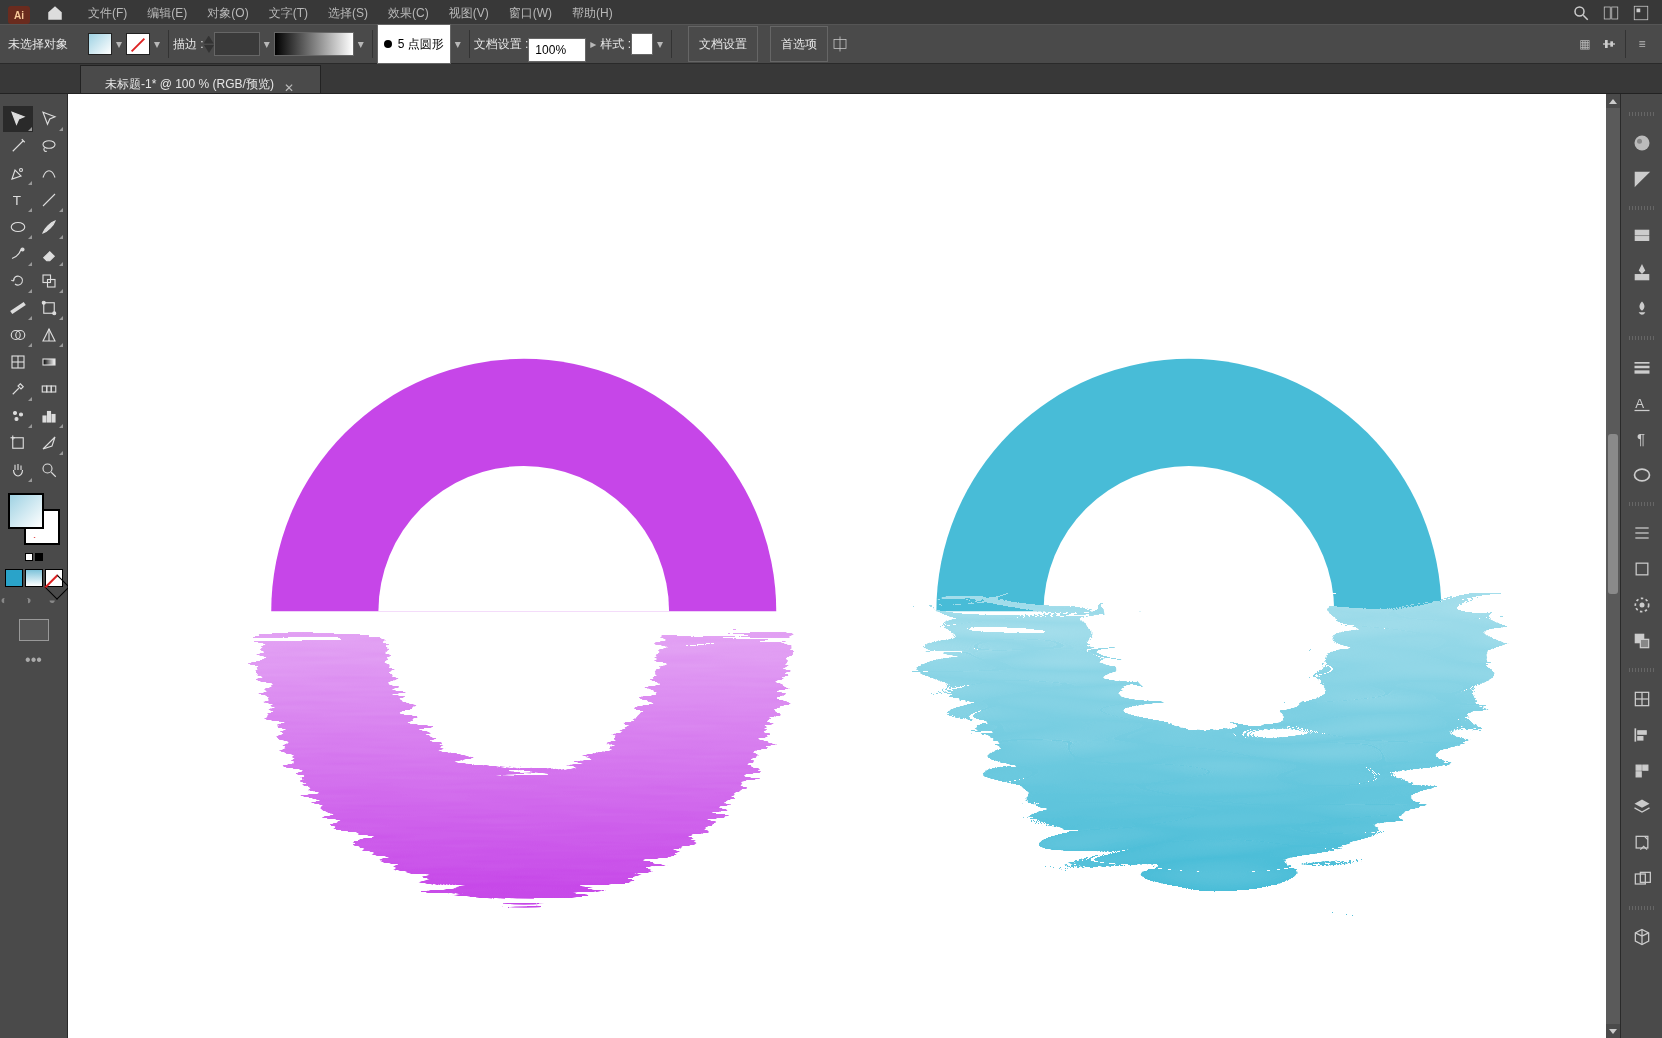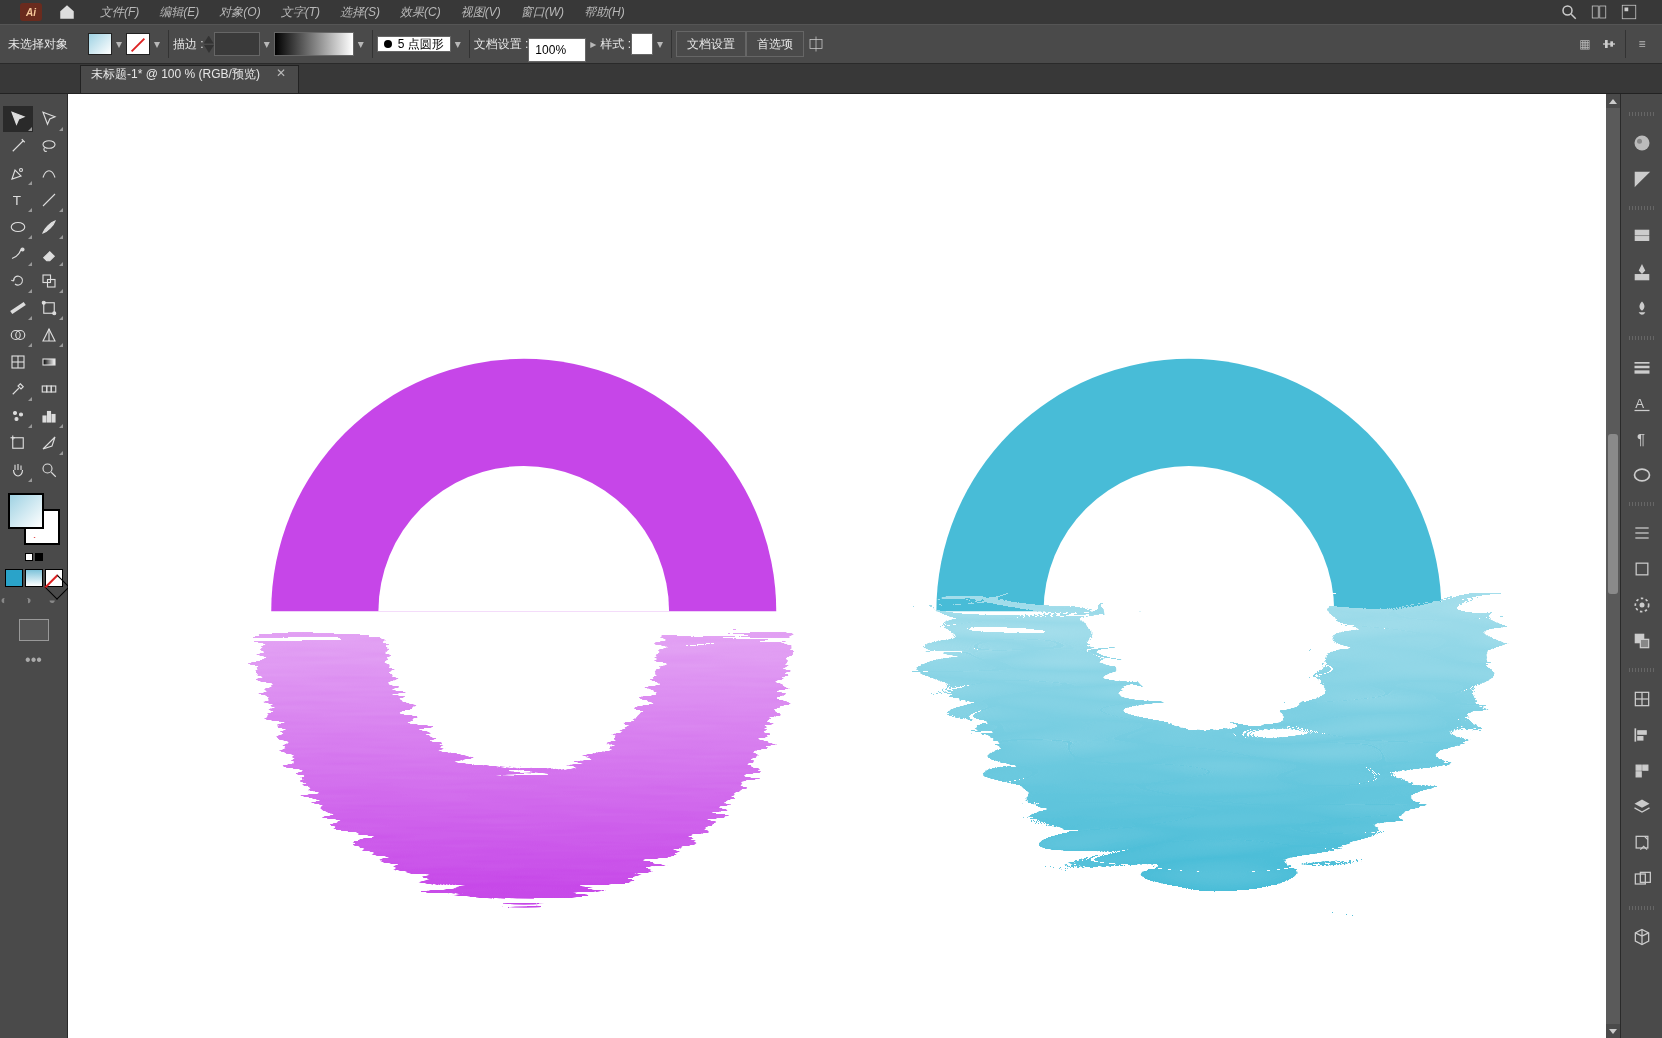--- a/index.html
+++ b/index.html
@@ -23,24 +23,23 @@
     overflow:hidden;
     width:1662px;
     height:1038px;
   }
 
   
   .menubar{
     height:24px;
     background:var(--panel-dark);
     display:flex;
-    align-items:center;
-    padding:0 20px;
+    align-items:flex-end;
+    padding:0 8px;
     gap:4px;
-    font-style:italic;
   }
   .logo{
     width:22px;height:18px;background:#6a2b1e;border-radius:3px;
     display:flex;align-items:center;justify-content:center;color:#f7c89a;font-weight:bold;font-size:10px;
   }
   .home-btn{
     width:30px;height:22px;display:flex;align-items:center;justify-content:center;margin:0 6px;
   }
   .menu-item{padding:2px 8px;color:var(--muted);cursor:pointer;}
   .menu-spacer{flex:1;}
@@ -59,39 +58,39 @@
   .ctrl-label{color:var(--text);font-size:12px;}
   .swatch{width:24px;height:22px;border:1px solid #222;display:inline-block;}
   .dd-arrow{width:14px;height:22px;display:flex;align-items:center;justify-content:center;color:var(--muted);cursor:pointer;}
   .none-swatch{width:24px;height:22px;border:1px solid #222;background:#fff;position:relative;}
   .none-swatch::after{content:"";position:absolute;left:2px;right:2px;top:50%;height:2px;background:#d22;transform:rotate(-45deg);}
   .sep{width:1px;height:28px;background:#333;margin:0 4px;}
   .stepper{display:flex;flex-direction:column;gap:1px;}
   .stepper span{width:10px;height:8px;background:#333;clip-path:polygon(50% 0,100% 100%,0 100%);}
   .stepper span:last-child{transform:rotate(180deg);}
   .dd-box{height:24px;border:1px solid #666;background:#3a3a3a;min-width:46px;}
-  .stroke-select{height:16px;border:1px solid #666;background:#fff;color:#000;display:flex;align-items:center;padding:0 6px;gap:6px;}
+  .stroke-select{height:40px;border:1px solid #666;background:#fff;color:#000;display:flex;align-items:center;padding:0 6px;gap:6px;}
   .stroke-select .dot{width:8px;height:8px;border-radius:50%;background:#000;}
   .opacity-input{height:24px;width:58px;border:1px solid #666;background:#fff;color:#000;display:flex;align-items:center;padding:0 6px;margin-top:12px;}
   .style-swatch{width:22px;height:22px;background:#fff;border:1px solid #666;}
-  .btn{height:26px;padding:4px 10px;background:var(--panel);border:1px solid #666;display:flex;align-items:center;cursor:pointer;}
+  .btn{height:36px;padding:4px 10px;background:var(--panel);border:1px solid #666;display:flex;align-items:center;cursor:pointer;margin-left:12px;}
   .panel-opt-icon{width:24px;height:24px;display:flex;align-items:center;justify-content:center;color:var(--muted);}
   .gradient-bar{width:80px;height:24px;border:1px solid #666;background:linear-gradient(90deg,#000,#fff);}
 
   
   .tabbar{
     height:30px;
     background:var(--panel-dark);
     display:flex;
     align-items:flex-end;
     padding-left:80px;
     border-bottom:1px solid #222;
   }
   .tab{
-    height:28px;background:var(--panel);padding:0 10px;display:flex;align-items:flex-start;gap:16px;
+    height:28px;background:var(--panel);padding:0 24px;display:flex;align-items:flex-end;gap:10px;
     border:1px solid #222;border-bottom:none;font-size:12px;color:var(--text);
   }
   .tab .close{width:12px;height:12px;color:#bbb;cursor:pointer;}
 
   
   .main{
     display:flex;
     height:calc(100% - 94px);
   }
 

